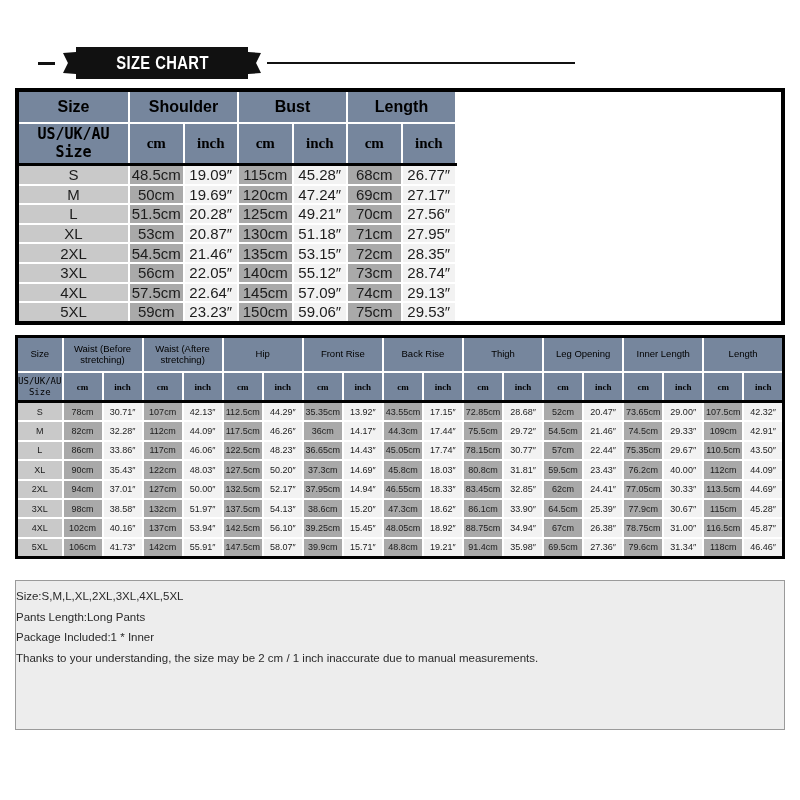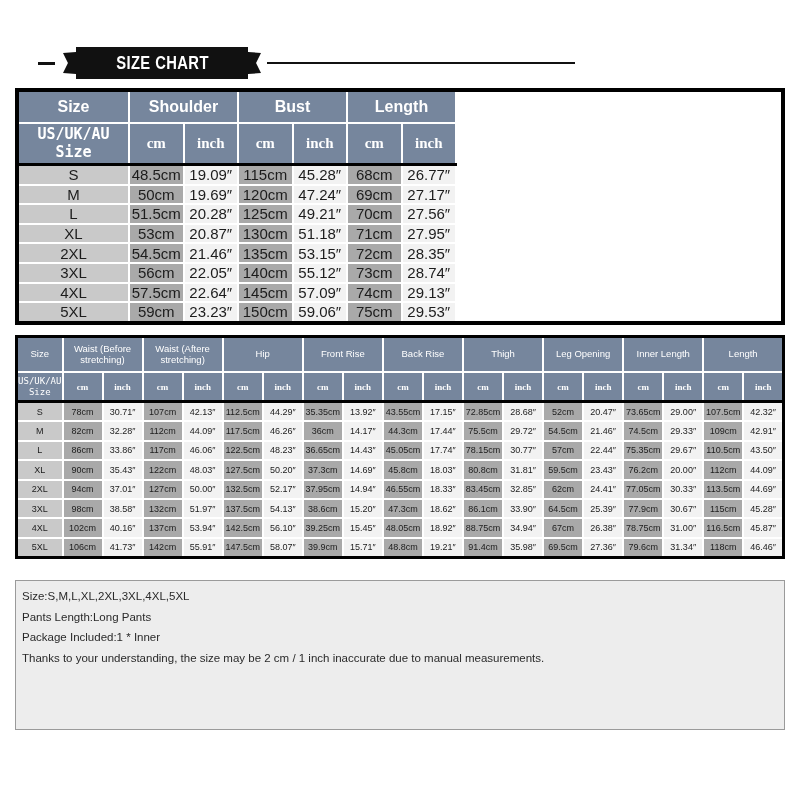--- a/index.html
+++ b/index.html
@@ -12,21 +12,21 @@
   .fold{width:13px;height:22px;background:#111;}
   .fold-l{margin-left:8px;clip-path:polygon(0 4%,100% 0,100% 100%,0 96%,38% 50%);}
   .fold-r{clip-path:polygon(0 0,100% 4%,62% 50%,100% 96%,0 100%);}
   .ribbon{width:172px;height:32px;background:#111;color:#fff;display:flex;align-items:center;justify-content:center;}
   .ribbon span{font-size:18px;font-weight:bold;letter-spacing:.5px;transform:scaleX(.82);white-space:nowrap;}
   .rule{width:308px;height:2px;background:#111;margin-left:6px;}
 
   
   table{border-collapse:collapse;table-layout:fixed;position:absolute;left:15px;background:#fff;}
   th,td{text-align:center;vertical-align:middle;overflow:hidden;white-space:nowrap;padding:0;}
-  th{background:var(--hdr);color:#ffffff;border:2px solid #fff;font-weight:bold;}
+  th{background:var(--hdr);color:#000000;border:2px solid #fff;font-weight:bold;}
   td{border:2px solid #fff;color:#1c1c1c;}
   td.sz{background:var(--szbg);}
   td.cm{background:var(--cmbg);}
   td.in{background:var(--inbg);}
   .gb{border-left:2px solid #000 !important;}
   thead tr.units th{border-bottom:3px solid #000;}
   .unit{font-family:Liberation Serif, serif;}
 
   
   .t1{top:88px;width:770px;border:4px solid #000;}
@@ -39,21 +39,21 @@
   
   .t2{top:335px;width:770px;border:3px solid #000;}
   .t2 .c-size{width:46px;}
   .t2 thead tr.groups th{height:33px;font-size:9.5px;font-weight:normal;white-space:normal;line-height:1.15;padding:0 2px;}
   .t2 thead tr.units th{height:27px;font-size:9px;}
   .t2 th.szh{font-family:"DejaVu Sans Mono",monospace;font-size:8px;line-height:1.2;white-space:normal;font-weight:normal;}
   .t2 tbody td{height:17.4px;font-size:9px;}
 
   
   .notes{position:absolute;left:15px;top:580px;width:770px;height:150px;background:var(--notesbg);
-         border:1px solid #9a9a9a;box-sizing:border-box;padding:5px 6px;color:#2a2a2a;}
+         border:1px solid #9a9a9a;box-sizing:border-box;padding:5px 0;color:#2a2a2a;}
   .notes .line{font-size:11.5px;line-height:20.5px;white-space:nowrap;transform-origin:left center;}
 </style>
 </head>
 <body>
 
 <div class="page">
 
   <div class="banner">
     <span class="dash"></span>
     <span class="fold fold-l"></span>
@@ -304,21 +304,21 @@
           <td class="in">50.20″</td>
           <td class="cm">37.3cm</td>
           <td class="in">14.69″</td>
           <td class="cm">45.8cm</td>
           <td class="in">18.03″</td>
           <td class="cm">80.8cm</td>
           <td class="in">31.81″</td>
           <td class="cm">59.5cm</td>
           <td class="in">23.43″</td>
           <td class="cm">76.2cm</td>
-          <td class="in">20.00″</td>
+          <td class="in">40.00″</td>
           <td class="cm">112cm</td>
           <td class="in">44.09″</td>
         </tr>
         <tr>
           <td class="sz">2XL</td>
           <td class="cm">94cm</td>
           <td class="in">37.01″</td>
           <td class="cm">127cm</td>
           <td class="in">50.00″</td>
           <td class="cm">132.5cm</td>

